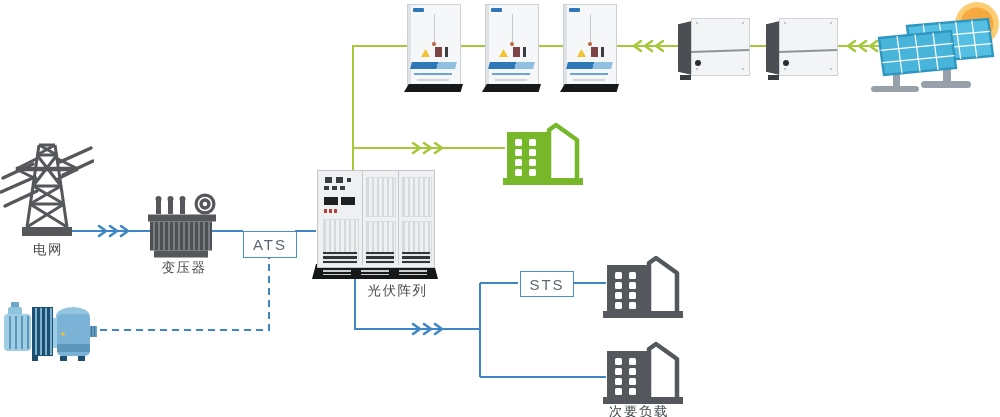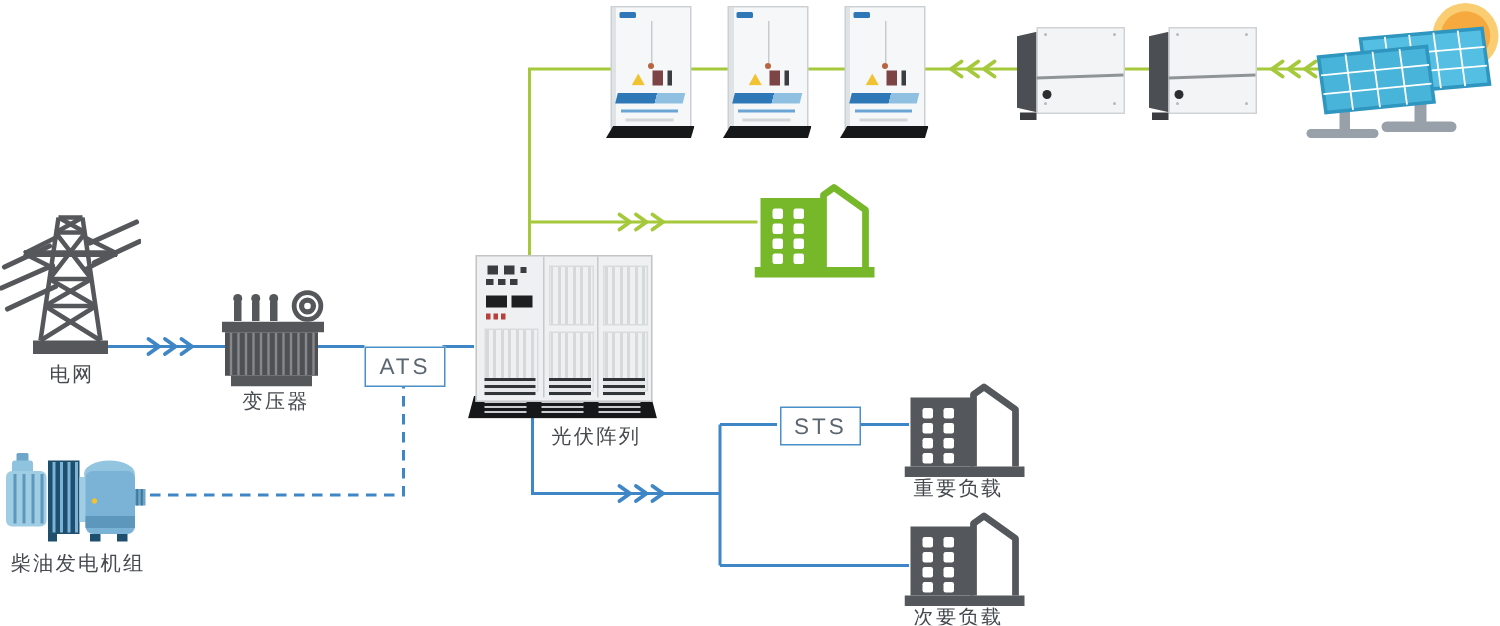--- a/index.html
+++ b/index.html
@@ -184,21 +184,20 @@
     <circle cx="61" cy="42" r="1.8" fill="#f1c232"></circle>
     <rect x="88" y="34" width="7" height="11" fill="#6da6c9"></rect>
     <g stroke="#41789c" stroke-width="1.4">
         <path d="M89.5,34 V45"></path>
         <path d="M92.5,34 V45"></path>
       </g>
     <rect x="58" y="64" width="7" height="5" fill="#1f4f6e"></rect>
       <rect x="76" y="64" width="7" height="5" fill="#1f4f6e"></rect>
     <rect x="30" y="64" width="6" height="5" fill="#1f4f6e"></rect>
   </svg>
-  <div class="label" style="left:0;top:367px;width:104px">柴油发电机组</div>
 
   <div class="cab">
     <div class="plinth"></div>
     <div class="slat" style="left:8px"></div>
     <div class="slat" style="left:46px"></div>
     <div class="slat" style="left:84px"></div>
     <div class="body">
       <div class="door" style="left:44px"></div>
       <div class="door" style="left:80px"></div>
 
@@ -340,21 +339,20 @@
         <rect x="26" y="19" width="7" height="7" rx="1.5"></rect>
       <rect x="12" y="29" width="7" height="7" rx="1.5"></rect>
         <rect x="26" y="29" width="7" height="7" rx="1.5"></rect>
       <rect x="12" y="39" width="7" height="7" rx="1.5"></rect>
         <rect x="26" y="39" width="7" height="7" rx="1.5"></rect>
       <rect x="12" y="49" width="7" height="7" rx="1.5"></rect>
         <rect x="26" y="49" width="7" height="7" rx="1.5"></rect>
     </g>
     <rect x="0" y="58" width="80" height="7" fill="#54575b"></rect>
   </svg>
-  <div class="label" style="left:589px;top:317px;width:100px">重要负载</div>
 
   <svg class="bldg" style="left:603px;top:339px" width="82" height="68" viewBox="0 0 82 68">
     <rect x="4" y="12" width="42" height="46" fill="#54575b"></rect>
     <path d="M46,58 L46,10 L53,5 L74,20 L74,58" fill="#ffffff" stroke="#54575b" stroke-width="4.5" stroke-linejoin="round"></path>
     <g fill="#ffffff">
       <rect x="12" y="19" width="7" height="7" rx="1.5"></rect>
         <rect x="26" y="19" width="7" height="7" rx="1.5"></rect>
       <rect x="12" y="29" width="7" height="7" rx="1.5"></rect>
         <rect x="26" y="29" width="7" height="7" rx="1.5"></rect>
       <rect x="12" y="39" width="7" height="7" rx="1.5"></rect>

